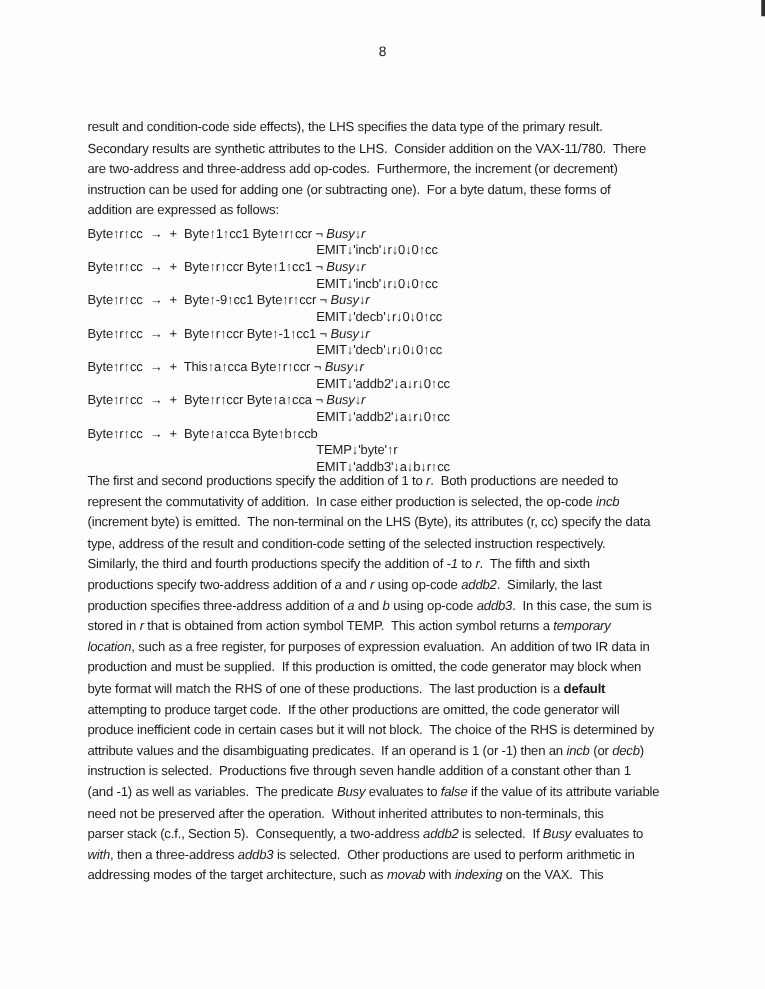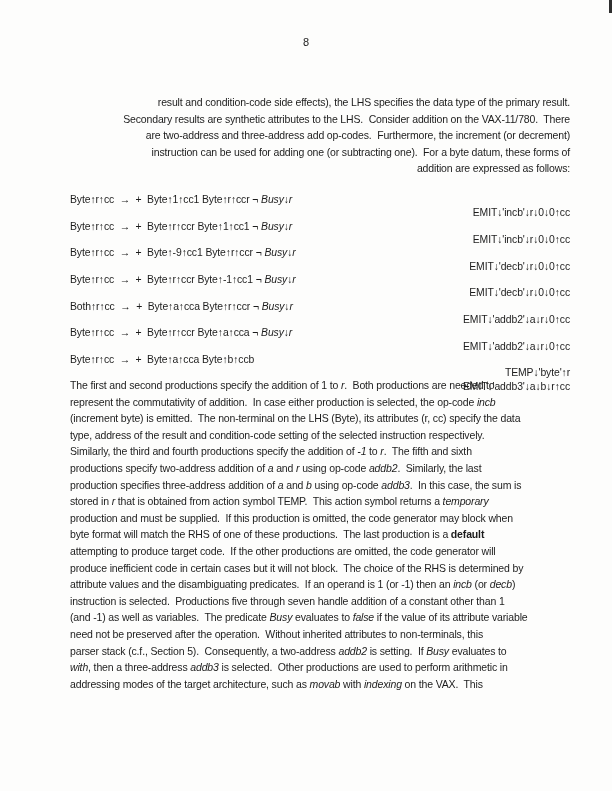--- a/index.html
+++ b/index.html
@@ -9,32 +9,32 @@
     position: relative; overflow: hidden;
     font-family: "Liberation Sans", "DejaVu Sans", sans-serif;
     color: var(--ink, #1c1c1c);
   }
   .page { position: absolute; inset: 0; }
   .page-number {
     position: absolute; top: 36px; left: 0; width: 612px;
     text-align: center; font-size: 11px;
   }
   .block { position: absolute; left: 70px; width: 500px; }
-  #intro { top: 94px; text-align: right; }
-  #prods { top: 181px; margin-top: 12px; }
+  #intro { top: 94px; }
+  #prods { top: 181px; }
   #discussion { top: 377px; }
   .body-text .line {
     font-size: 10.5px; line-height: 16.6px;
     letter-spacing: -0.15px; white-space: pre;
   }
   .prod-text .line {
     font-size: 10.4px; line-height: 13.33px;
     letter-spacing: -0.1px; white-space: pre;
   }
-  .indent { padding-left: 183px; text-align: right; }
+  .indent { padding-left: 183px; }
   .it { font-style: italic; }
   .bd { font-weight: bold; }
   .artifact {
     position: absolute; right: 0; top: 0;
     width: 3px; height: 13px; background: #2f2f2f;
   }
 </style>
 </head>
 <body>
 
@@ -52,43 +52,44 @@
 
   <div id="prods" class="block prod-text">
       <div class="line"><span>Byte↑r↑cc  →  +  Byte↑1↑cc1 Byte↑r↑ccr ¬ </span><span class="it">Busy↓r</span></div>
       <div class="line indent"><span>EMIT↓'incb'↓r↓0↓0↑cc</span></div>
       <div class="line"><span>Byte↑r↑cc  →  +  Byte↑r↑ccr Byte↑1↑cc1 ¬ </span><span class="it">Busy↓r</span></div>
       <div class="line indent"><span>EMIT↓'incb'↓r↓0↓0↑cc</span></div>
       <div class="line"><span>Byte↑r↑cc  →  +  Byte↑-9↑cc1 Byte↑r↑ccr ¬ </span><span class="it">Busy↓r</span></div>
       <div class="line indent"><span>EMIT↓'decb'↓r↓0↓0↑cc</span></div>
       <div class="line"><span>Byte↑r↑cc  →  +  Byte↑r↑ccr Byte↑-1↑cc1 ¬ </span><span class="it">Busy↓r</span></div>
       <div class="line indent"><span>EMIT↓'decb'↓r↓0↓0↑cc</span></div>
-      <div class="line"><span>Both↑r↑cc  →  +  Byte↑a↑cca Byte↑r↑ccr ¬ </span><span class="it">Busy↓r</span></div>
+      <div class="line"><span>Byte↑r↑cc  →  +  This↑a↑cca Byte↑r↑ccr ¬ </span><span class="it">Busy↓r</span></div>
       <div class="line indent"><span>EMIT↓'addb2'↓a↓r↓0↑cc</span></div>
       <div class="line"><span>Byte↑r↑cc  →  +  Byte↑r↑ccr Byte↑a↑cca ¬ </span><span class="it">Busy↓r</span></div>
       <div class="line indent"><span>EMIT↓'addb2'↓a↓r↓0↑cc</span></div>
       <div class="line"><span>Byte↑r↑cc  →  +  Byte↑a↑cca Byte↑b↑ccb</span></div>
       <div class="line indent"><span>TEMP↓'byte'↑r</span></div>
       <div class="line indent"><span>EMIT↓'addb3'↓a↓b↓r↑cc</span></div>
     </div>
 
   <div id="discussion" class="block body-text">
       <div class="line"><span>The first and second productions specify the addition of 1 to </span><span class="it">r</span><span>.  Both productions are needed to</span></div>
       <div class="line"><span>represent the commutativity of addition.  In case either production is selected, the op-code </span><span class="it">incb</span></div>
       <div class="line"><span>(increment byte) is emitted.  The non-terminal on the LHS (Byte), its attributes (r, cc) specify the data</span></div>
       <div class="line"><span>type, address of the result and condition-code setting of the selected instruction respectively.</span></div>
       <div class="line"><span>Similarly, the third and fourth productions specify the addition of </span><span class="it">-1</span><span> to </span><span class="it">r</span><span>.  The fifth and sixth</span></div>
       <div class="line"><span>productions specify two-address addition of </span><span class="it">a</span><span> and </span><span class="it">r</span><span> using op-code </span><span class="it">addb2</span><span>.  Similarly, the last</span></div>
       <div class="line"><span>production specifies three-address addition of </span><span class="it">a</span><span> and </span><span class="it">b</span><span> using op-code </span><span class="it">addb3</span><span>.  In this case, the sum is</span></div>
       <div class="line"><span>stored in </span><span class="it">r</span><span> that is obtained from action symbol TEMP.  This action symbol returns a </span><span class="it">temporary</span></div>
+      <div class="line"><span class="it">location</span><span>, such as a free register, for purposes of expression evaluation.  An addition of two IR data in</span></div>
       <div class="line"><span>production and must be supplied.  If this production is omitted, the code generator may block when</span></div>
       <div class="line"><span>byte format will match the RHS of one of these productions.  The last production is a </span><span class="bd">default</span></div>
       <div class="line"><span>attempting to produce target code.  If the other productions are omitted, the code generator will</span></div>
       <div class="line"><span>produce inefficient code in certain cases but it will not block.  The choice of the RHS is determined by</span></div>
       <div class="line"><span>attribute values and the disambiguating predicates.  If an operand is 1 (or -1) then an </span><span class="it">incb</span><span> (or </span><span class="it">decb</span><span>)</span></div>
       <div class="line"><span>instruction is selected.  Productions five through seven handle addition of a constant other than 1</span></div>
       <div class="line"><span>(and -1) as well as variables.  The predicate </span><span class="it">Busy</span><span> evaluates to </span><span class="it">false</span><span> if the value of its attribute variable</span></div>
       <div class="line"><span>need not be preserved after the operation.  Without inherited attributes to non-terminals, this</span></div>
-      <div class="line"><span>parser stack (c.f., Section 5).  Consequently, a two-address </span><span class="it">addb2</span><span> is setting.  If </span><span class="it">Busy</span><span> evaluates to</span></div>
+      <div class="line"><span>parser stack (c.f., Section 5).  Consequently, a two-address </span><span class="it">addb2</span><span> is selected.  If </span><span class="it">Busy</span><span> evaluates to</span></div>
       <div class="line"><span class="it">with</span><span>, then a three-address </span><span class="it">addb3</span><span> is selected.  Other productions are used to perform arithmetic in</span></div>
       <div class="line"><span>addressing modes of the target architecture, such as </span><span class="it">movab</span><span> with </span><span class="it">indexing</span><span> on the VAX.  This</span></div>
     </div>
 </div>
 
 </body></html>

